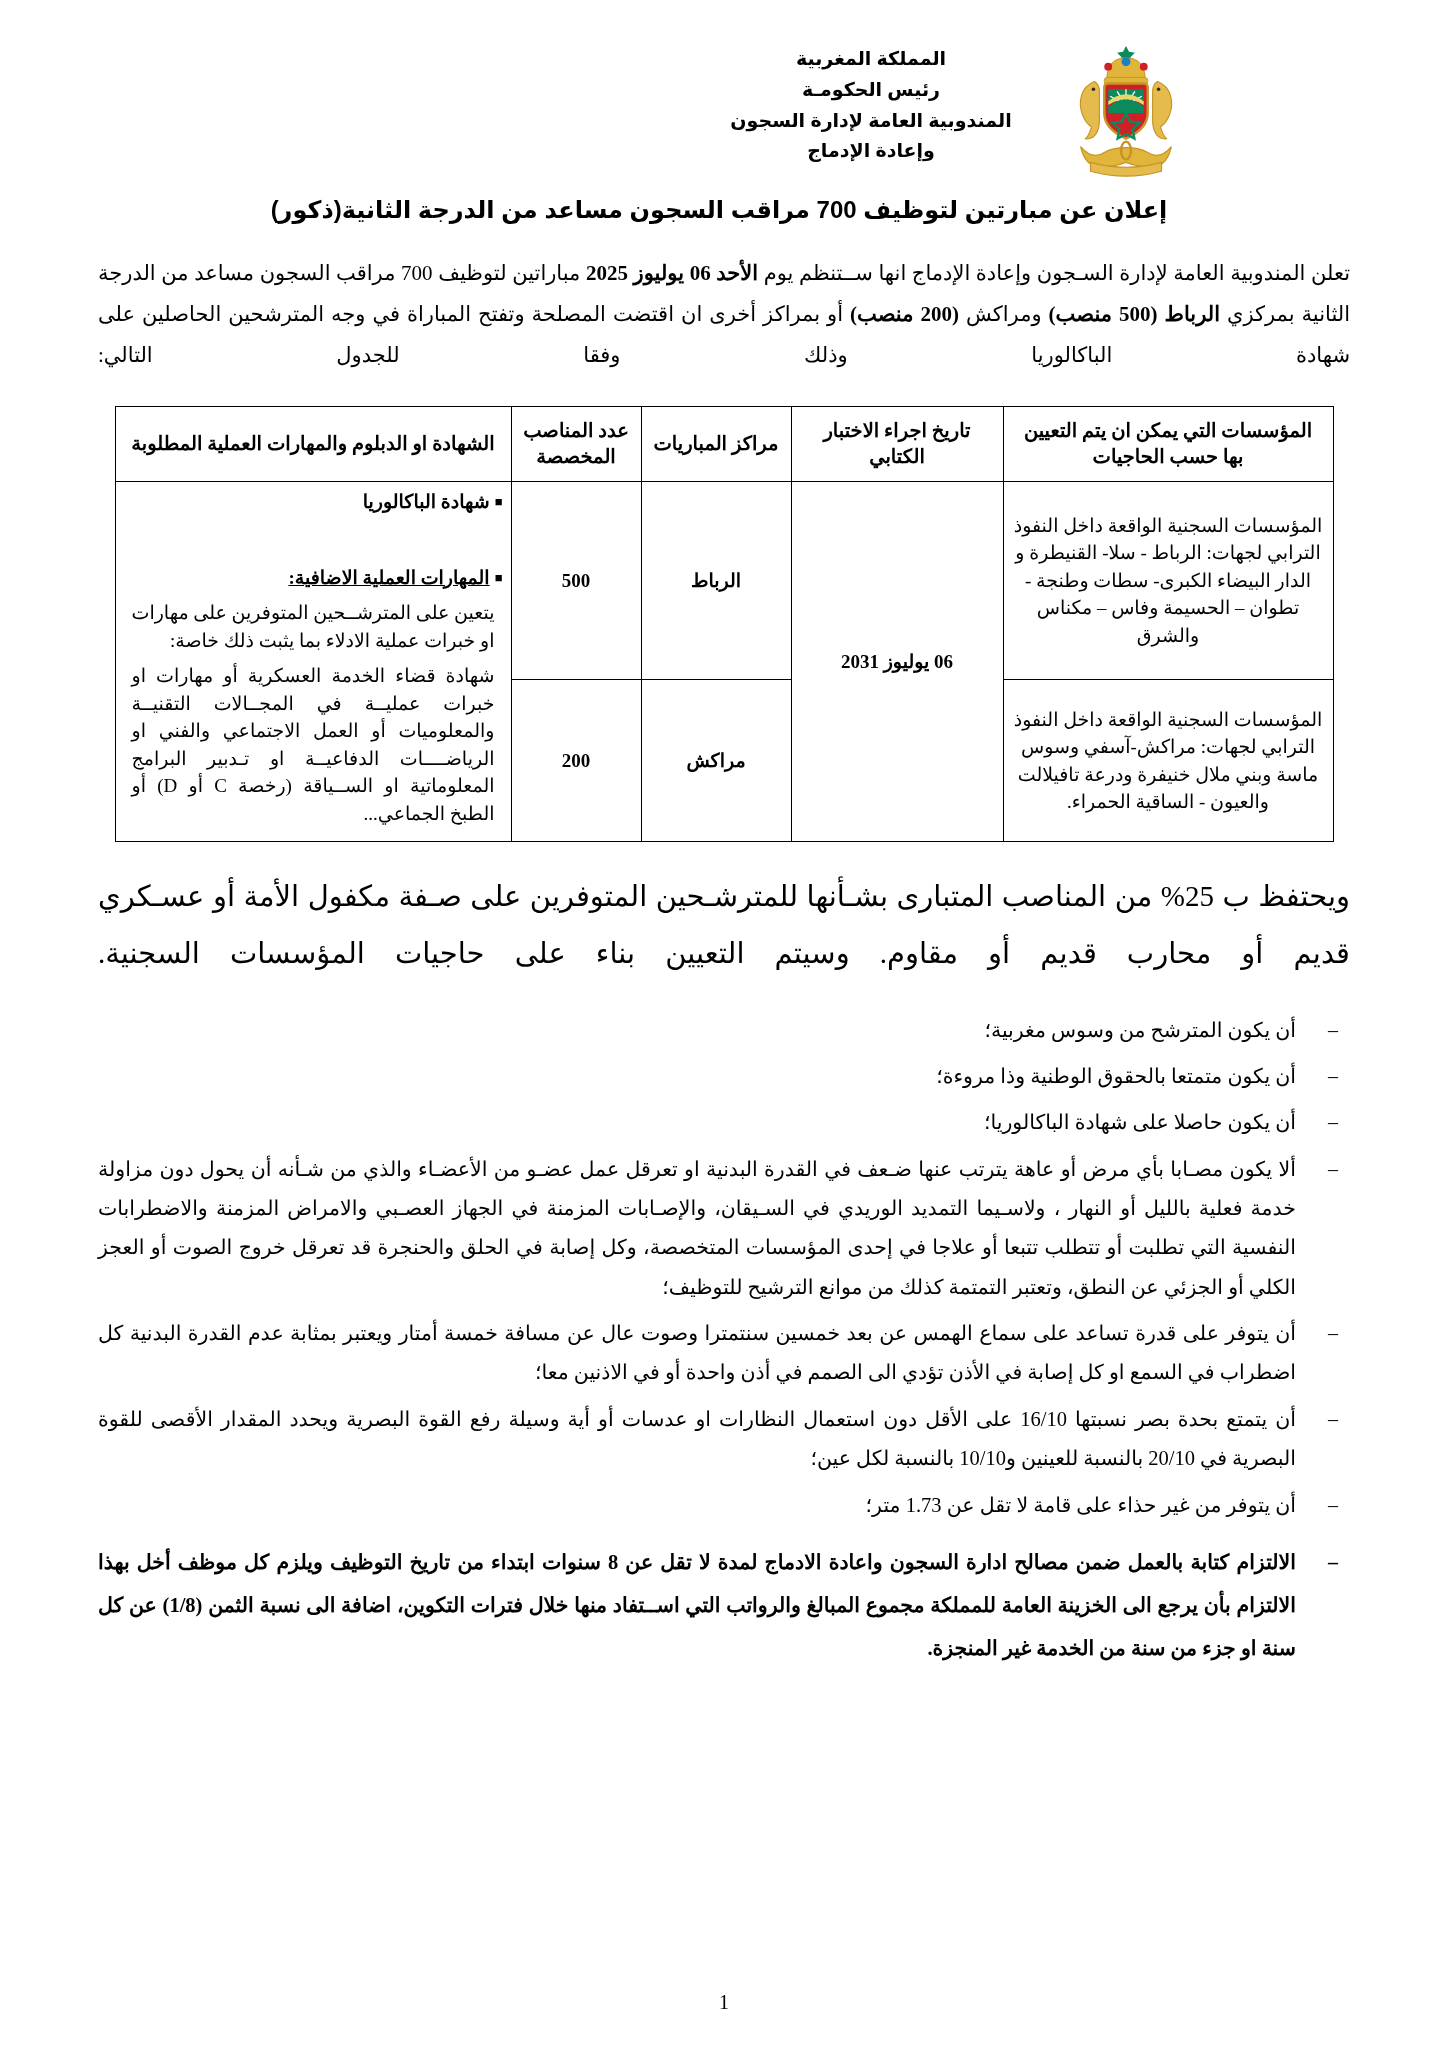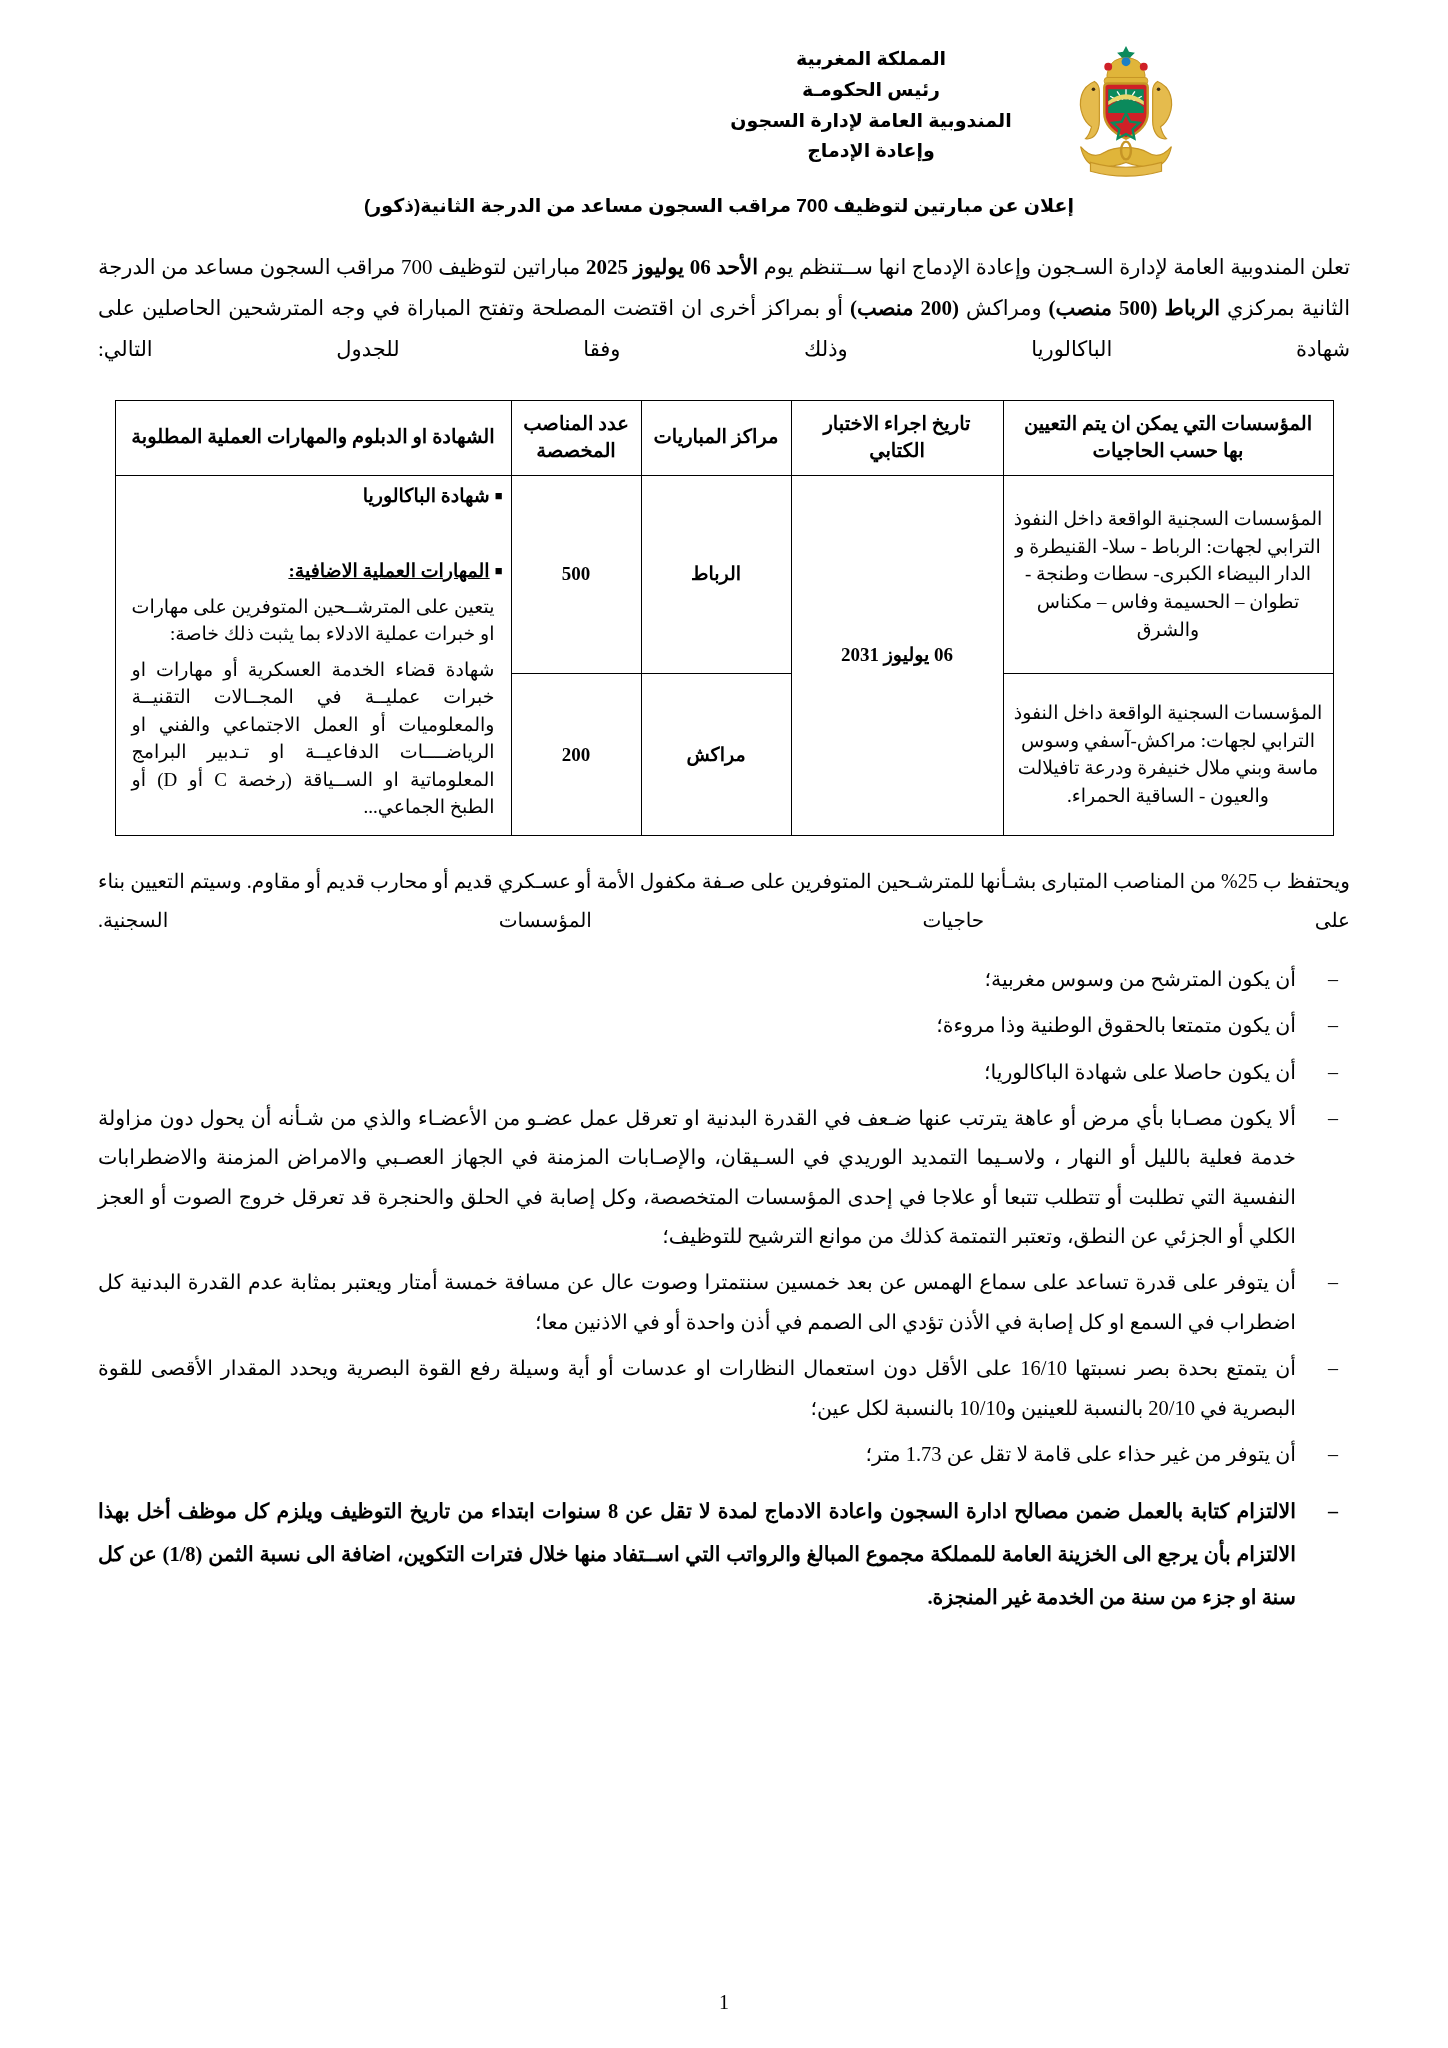--- a/index.html
+++ b/index.html
@@ -50,21 +50,21 @@
     padding-top:2px;
   }
   .emblem{width:132px;height:148px;display:block;}
 
   
   .doc-title{
     margin-top:6px;
     text-align:center;
     font-family:"Liberation Sans","DejaVu Sans",sans-serif;
     font-weight:bold;
-    font-size:19px;
+    font-size:24px;
     line-height:1.3;
     letter-spacing:-0.2px;
     padding-right:10px;
   }
 
   
   .intro{
     margin-top:28px;
     font-size:21px;
     line-height:1.95;
@@ -139,21 +139,21 @@
   .q-body{
     text-align:justify;
     text-align-last:right;
     margin-top:2px;
   }
   .q-body p{margin:8px;}
 
   
   .note{
     margin-top:26px;
-    font-size:20px;
+    font-size:29px;
     line-height:1.95;
     text-align:justify;
     text-align-last:justify;
     padding:0 6px;
   }
 
   
   .section-title{
     margin-top:26px;
     text-align:center;

